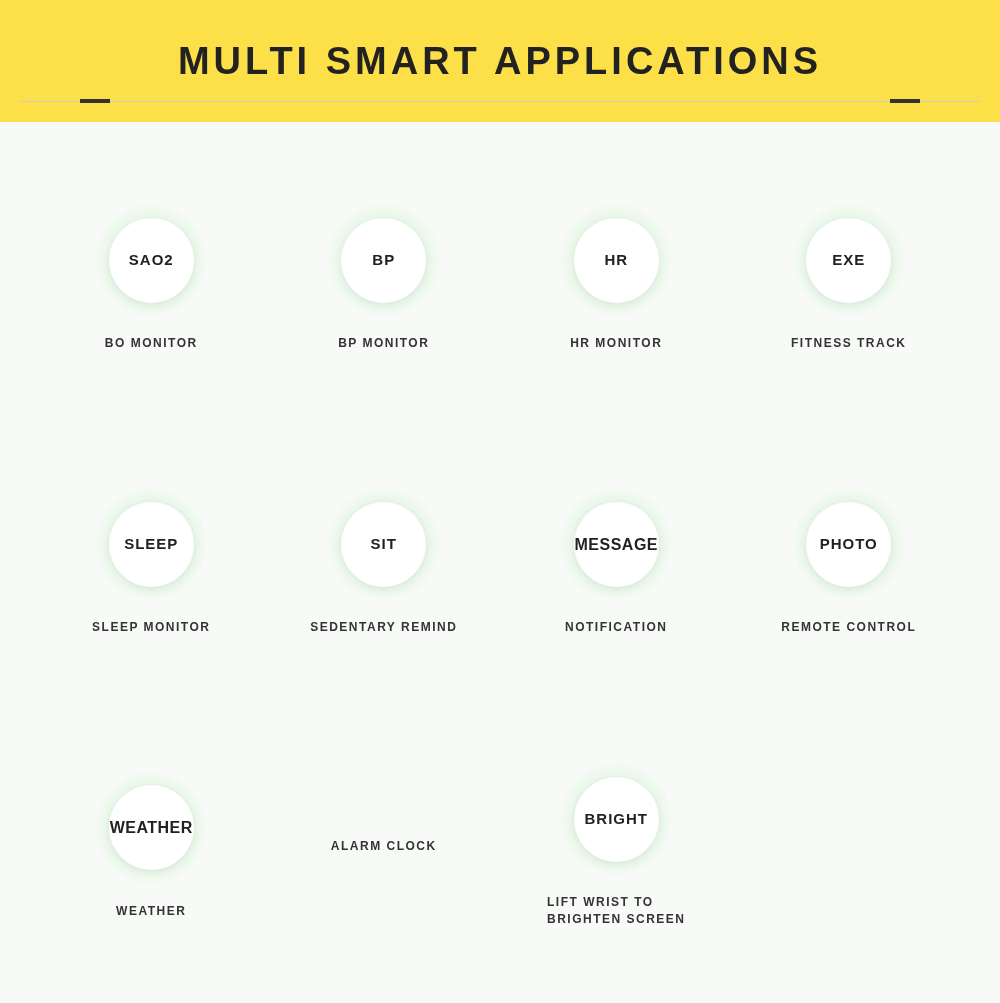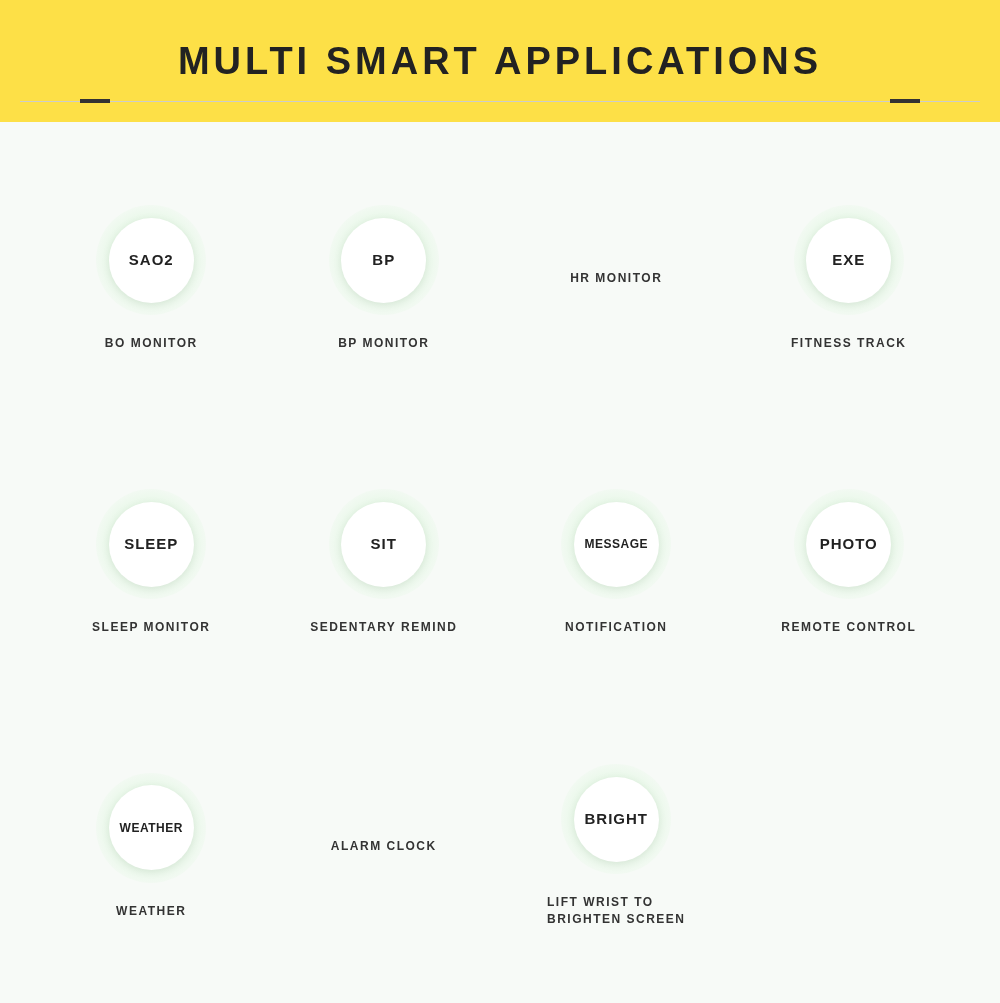--- a/index.html
+++ b/index.html
@@ -129,21 +129,21 @@
       font-size: 15px;
       font-weight: 900;
       color: #222222;
       text-transform: uppercase;
       letter-spacing: 1px;
       text-align: center;
       line-height: 1.2;
     }
 
     .app-circle-label.small-text {
-      font-size: 12px;
+      font-size: 16px;
       letter-spacing: 0.5px;
     }
 
     .app-description {
       font-size: 12px;
       font-weight: 600;
       letter-spacing: 1.5px;
       color: #333333;
       text-transform: uppercase;
       line-height: 1.4;
@@ -171,20 +171,26 @@
       <div class="app-item">
         <div class="app-circle-wrapper">
           <div class="app-glow"></div>
           <div class="app-circle">
             <span class="app-circle-label">BP</span>
           </div>
         </div>
         <div class="app-description">BP MONITOR</div>
       </div>
       <div class="app-item">
+        <div class="app-circle-wrapper">
+          <div class="app-glow"></div>
+          <div class="app-circle">
+            <span class="app-circle-label">HR</span>
+          </div>
+        </div>
         <div class="app-description">HR MONITOR</div>
       </div>
       <div class="app-item">
         <div class="app-circle-wrapper">
           <div class="app-glow"></div>
           <div class="app-circle">
             <span class="app-circle-label">EXE</span>
           </div>
         </div>
         <div class="app-description">FITNESS TRACK</div>

